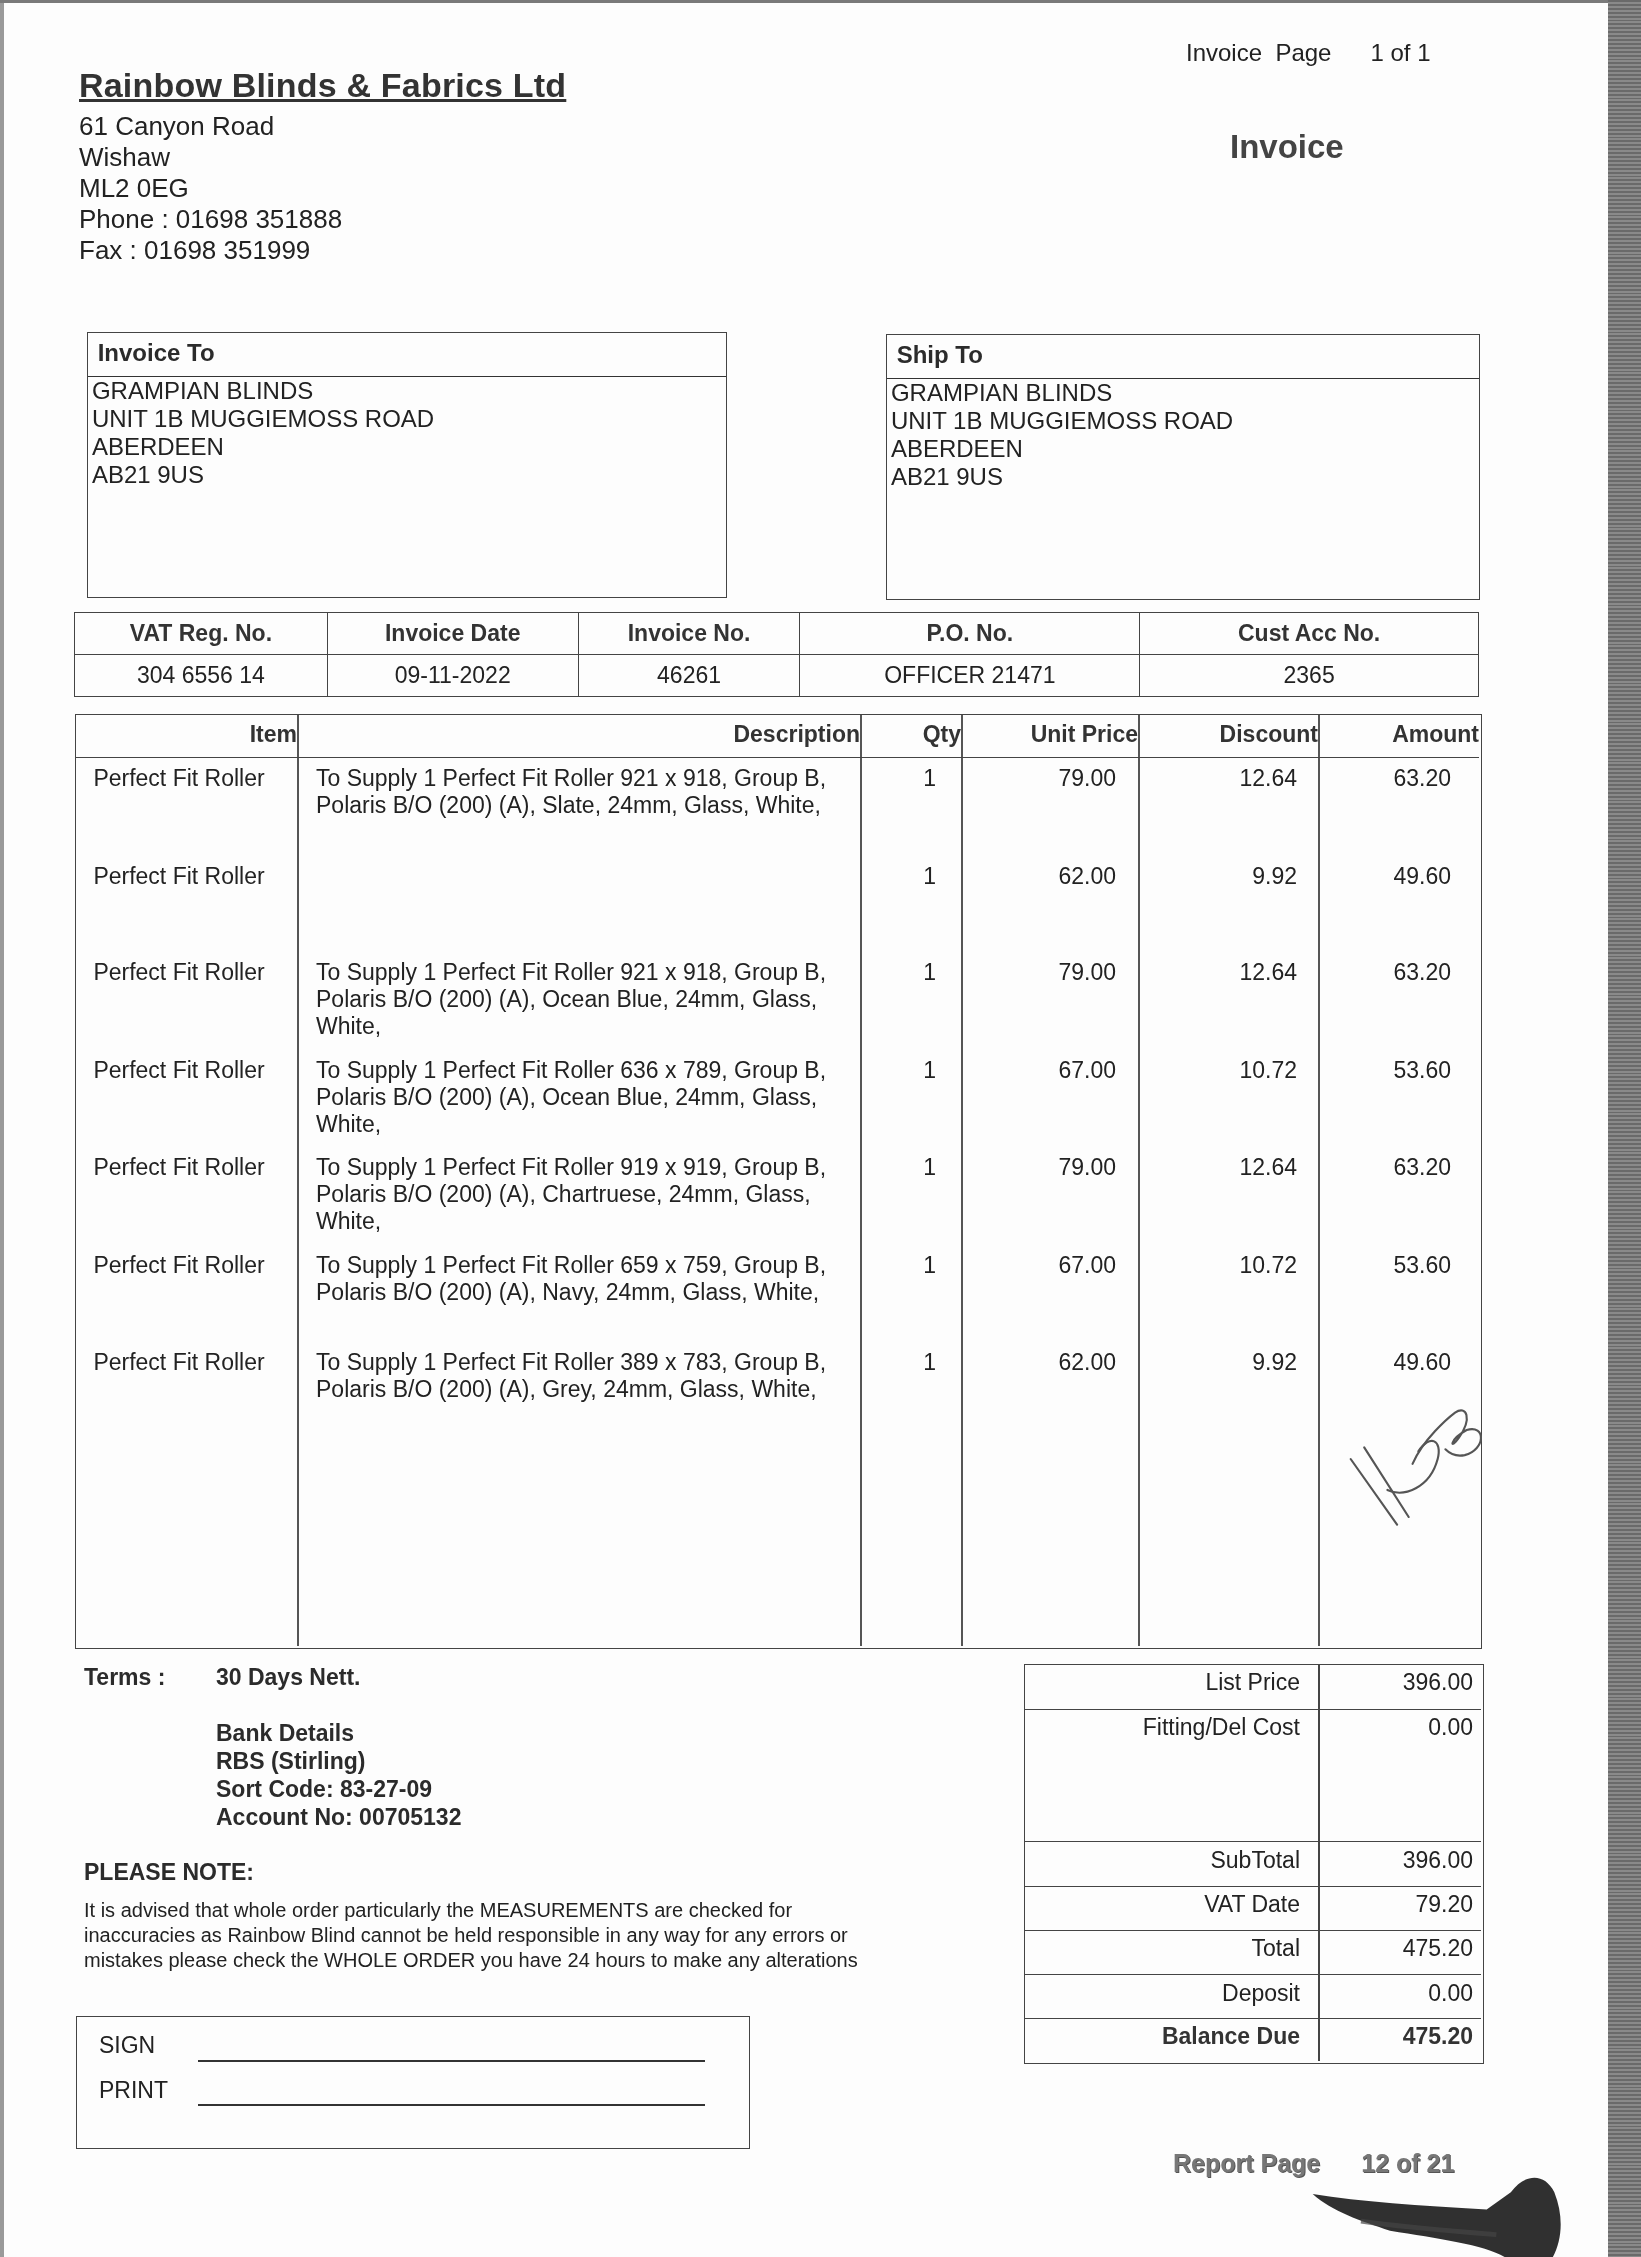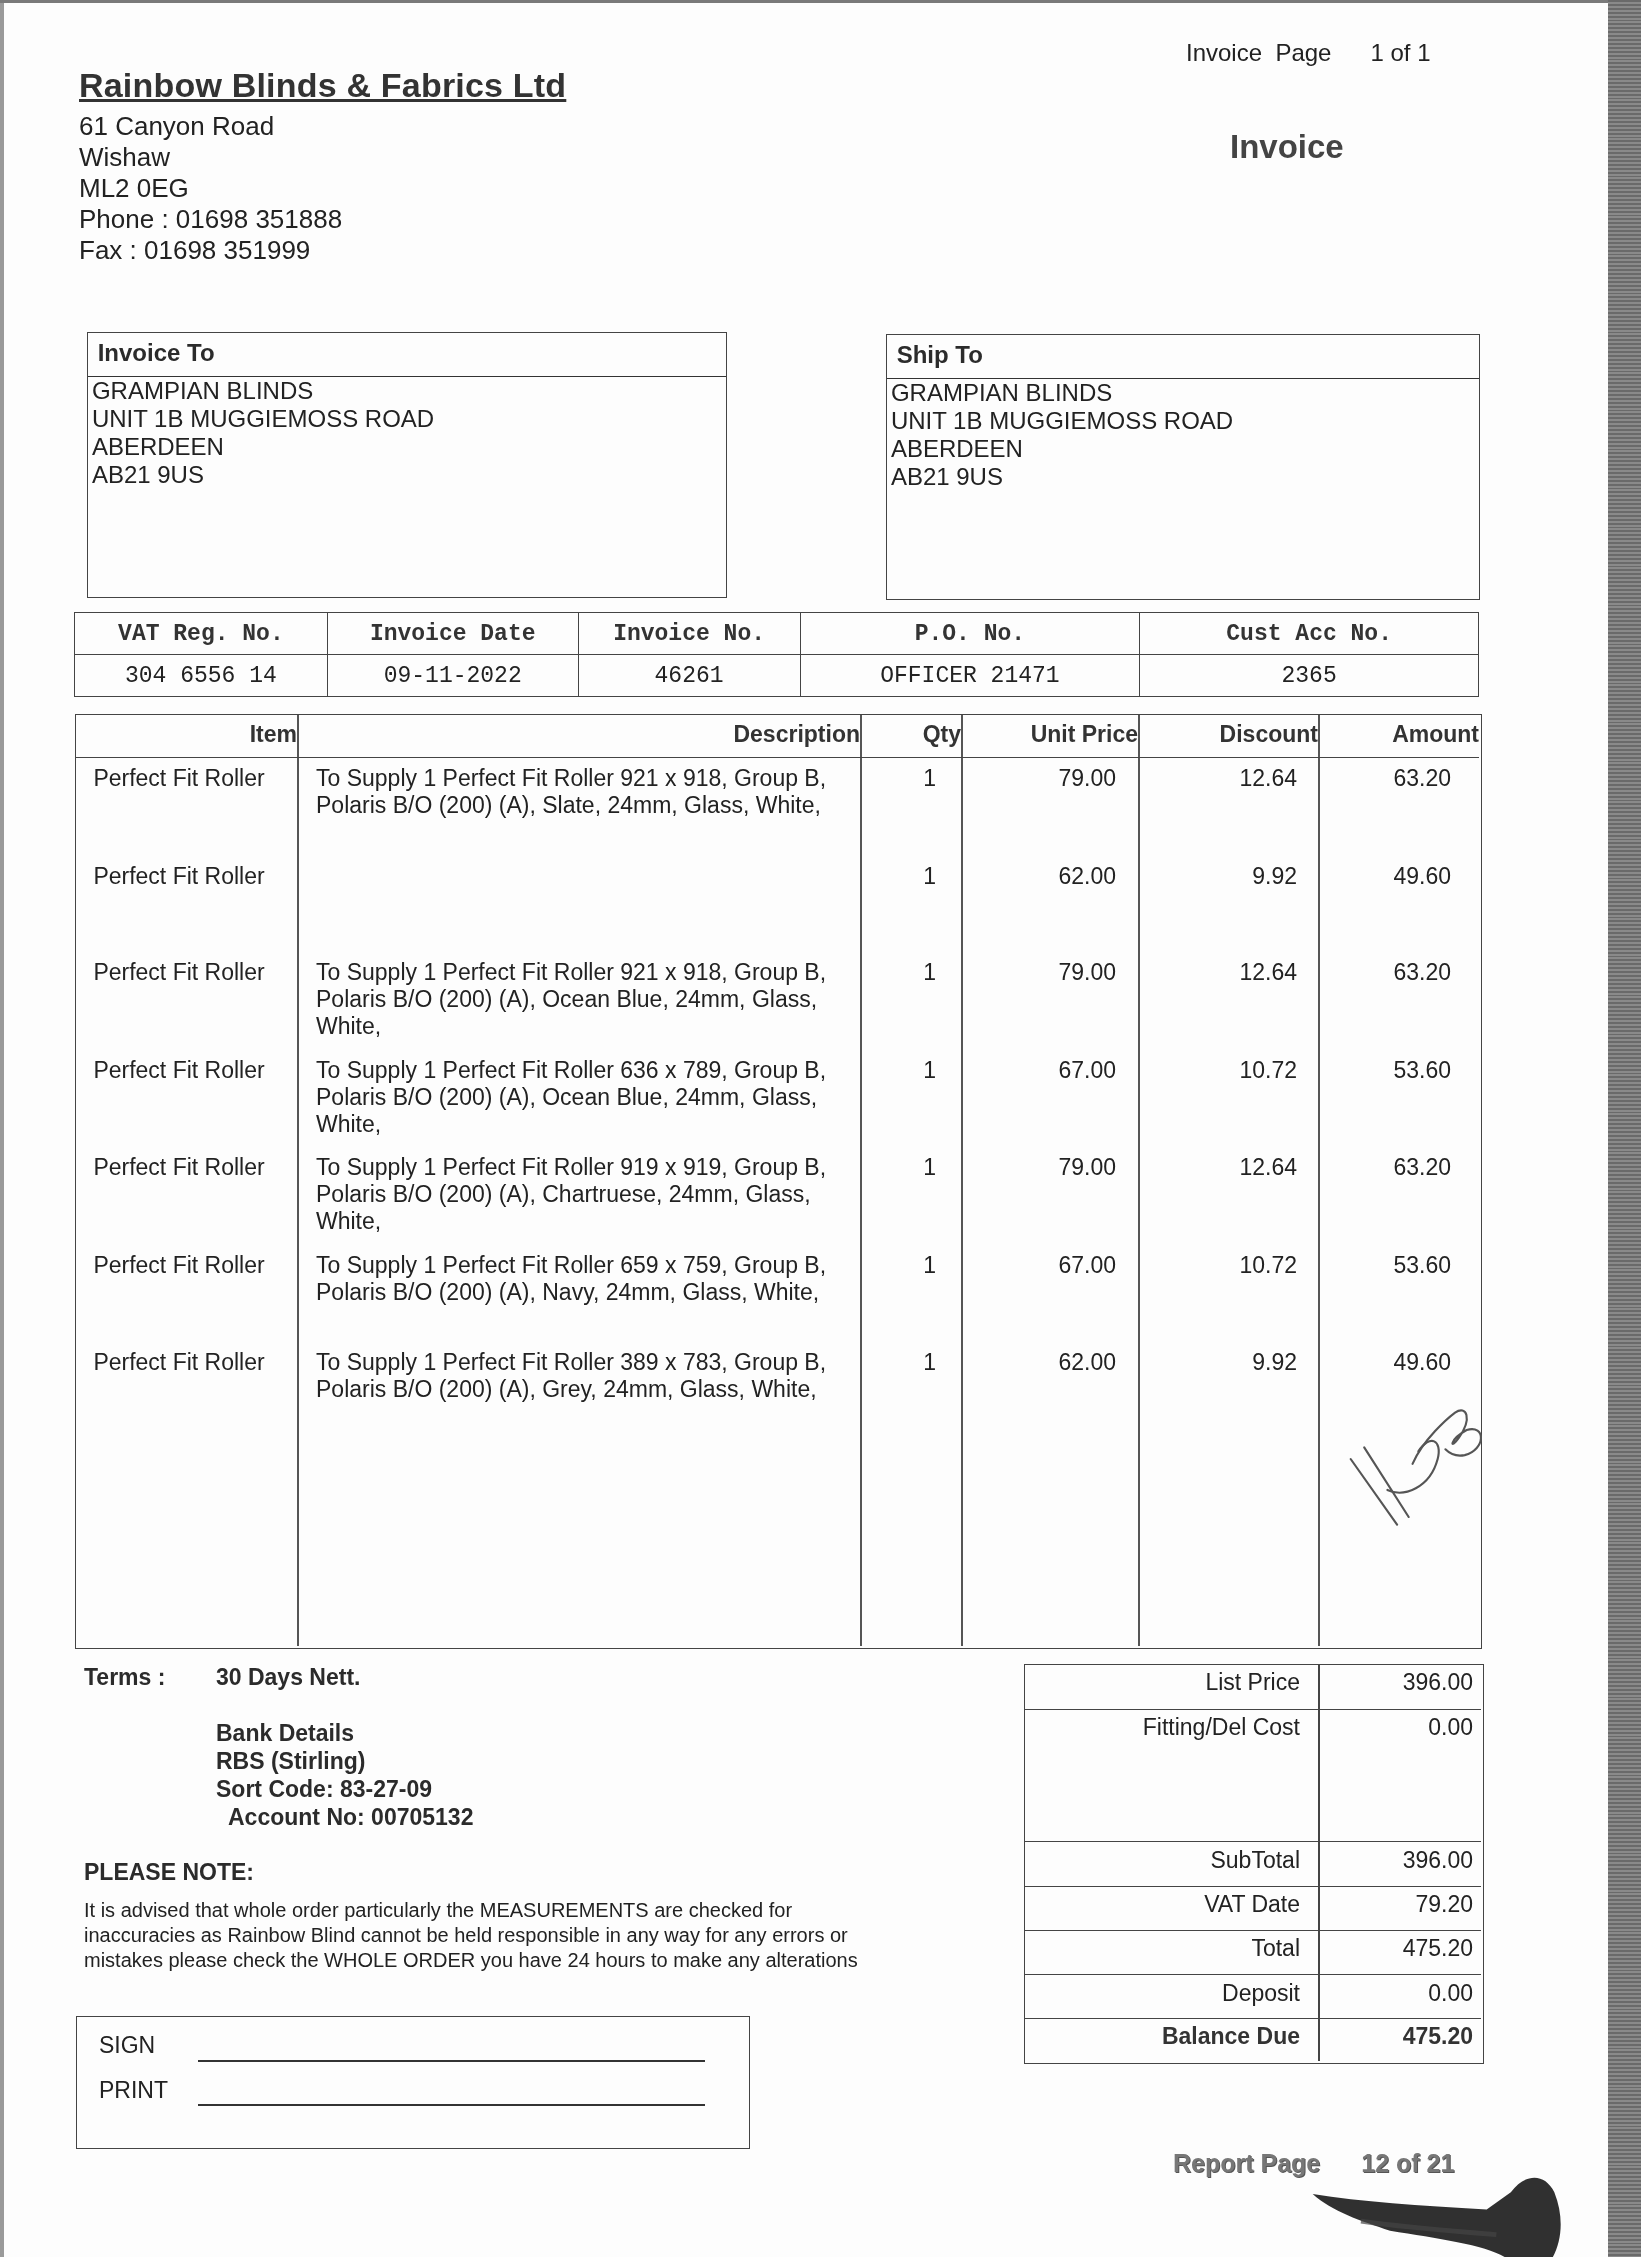--- a/index.html
+++ b/index.html
@@ -19,21 +19,21 @@
 
   .page-info { left: 1186px; top: 39px; font-size: 24px; color: #222; }
   .page-info .gap { display: inline-block; width: 39px; }
   .doc-title { left: 1230px; top: 128px; font-size: 33px; font-weight: bold; color: #444; }
 
   .addr-box { border: 1.9px solid #444; box-sizing: border-box; background: transparent; }
   .addr-head { height: 44px; border-bottom: 1.9px solid #333; box-sizing: border-box;
     font-size: 24px; font-weight: bold; padding: 5.8px 0 0 9.7px; color: #2b2b2b; }
   .addr-body { padding: 0 0 0 3.9px; font-size: 24px; line-height: 28px; color: #222; }
 
-  table { border-collapse: collapse; font-family: Liberation Mono, monospace; }
+  table { border-collapse: collapse; }
   .info-table { left: 74px; top: 612px; width: 1405px; }
   .info-table td { border: 1.9px solid #444; text-align: center; font-size: 23px; height: 41px; padding: 0; color: #222; }
   .info-table tr.head td { font-weight: bold; color: #333; }
 
   .items { left: 75px; top: 714px; width: 1407px; height: 935px; border: 1.9px solid #444; box-sizing: border-box; }
   .col-line { top: 0; width: 1.9px; height: 931px; background: #555; }
   .items-head { left: 0; top: 0; width: 1403px; height: 42px; border-bottom: 1.9px solid #444; }
   .th { top: 5.8px; font-size: 23px; font-weight: bold; color: #333; text-align: right; }
   .row-item { font-size: 23px; color: #222; }
   .desc { font-size: 23px; line-height: 27px; color: #222; width: 550px; }
@@ -207,21 +207,21 @@
       <path d="M74 65 C 85 40, 110 18, 118 12 C 130 4, 136 18, 122 38 C 112 52, 112 40, 130 30 C 150 24, 150 50, 128 56 C 118 58, 112 54, 108 50"></path>
     </g>
   </svg>
 </div>
 
 <div class="abs terms" style="left:84px; top:1664px">Terms :</div>
 <div class="abs terms" style="left:216px; top:1664px">30 Days Nett.</div>
 <div class="abs terms" style="left:216px; top:1720px">Bank Details</div>
 <div class="abs terms" style="left:216px; top:1748px">RBS (Stirling)</div>
 <div class="abs terms" style="left:216px; top:1776px">Sort Code: 83-27-09</div>
-<div class="abs terms" style="left:228px; top:1804px">Account No: 00705132</div>
+<div class="abs terms" style="left:216px; top:1804px">Account No: 00705132</div>
 
 <div class="abs terms" style="left:84px; top:1859px">PLEASE NOTE:</div>
 <div class="abs note-body">
   <div>It is advised that whole order particularly the MEASUREMENTS are checked for</div>
   <div>inaccuracies as Rainbow Blind cannot be held responsible in any way for any errors or</div>
   <div>mistakes please check the WHOLE ORDER you have 24 hours to make any alterations</div>
 </div>
 
 <div class="abs totals">
   <div class="abs tdiv"></div>

